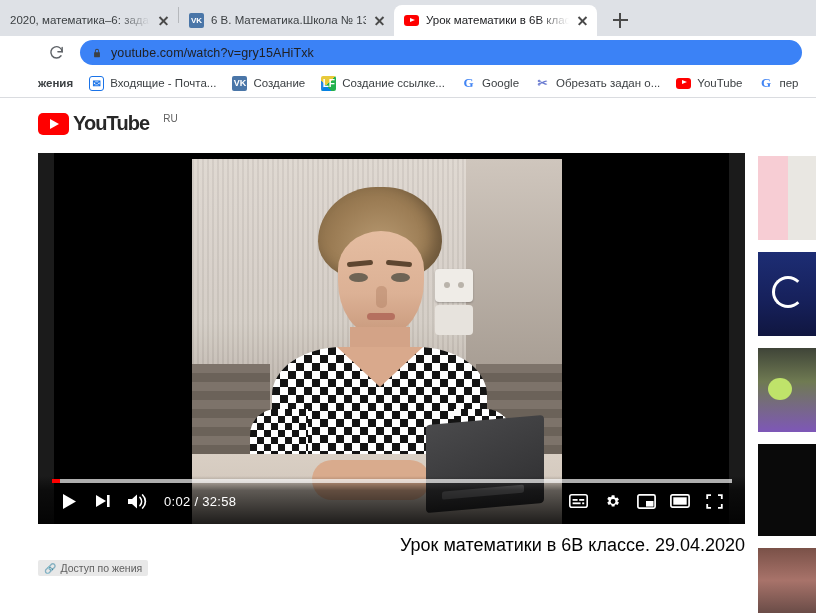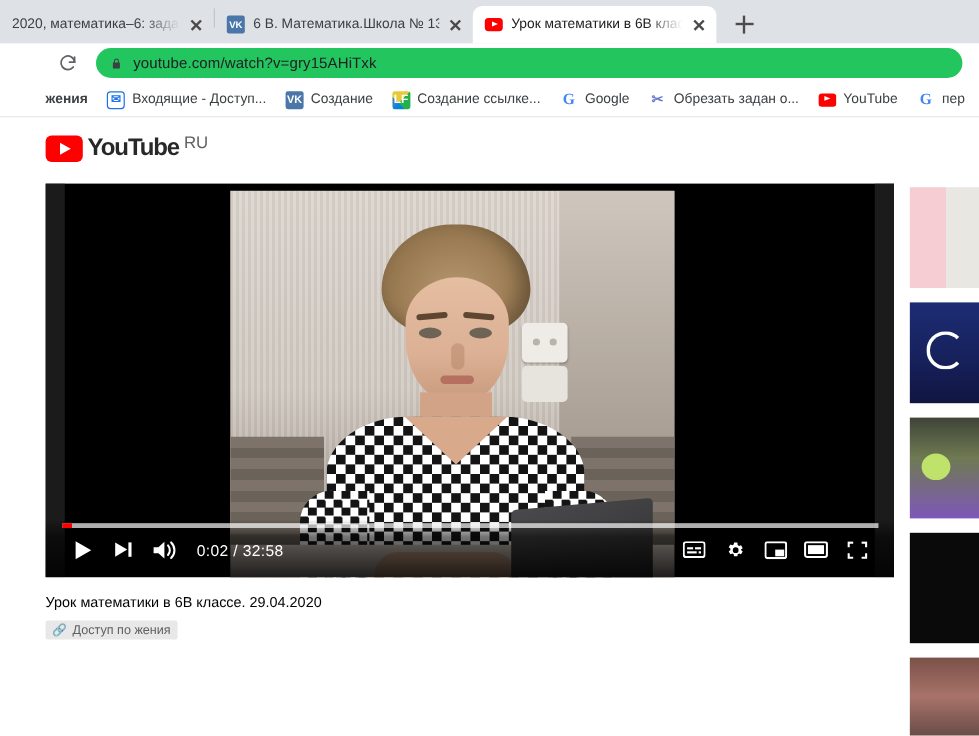--- a/index.html
+++ b/index.html
@@ -87,21 +87,21 @@
     display: flex; align-items: center; padding: 0 8px;
   }
   .reload-btn {
     width: 28px; height: 28px; flex: 0 0 28px;
     margin-left: 34px; margin-right: 10px;
     display: flex; align-items: center; justify-content: center;
     cursor: pointer;
   }
   .omnibox {
     flex: 1 1 auto; height: 25px;
-    background: #22c55e; border-radius: 13px;
+    background: #3b82f6; border-radius: 13px;
     display: flex; align-items: center;
     padding: 0 12px;
     margin-right: 6px;
   }
   .lock-icon { flex: 0 0 11px; margin-right: 8px; display:flex; align-items:center; }
   .omni-url { font-size: 12.5px; color: #202124; letter-spacing: 0.1px; white-space: nowrap; }
 
   
   .bookmarks {
     height: 29px; background: #ffffff;
@@ -155,35 +155,35 @@
   .yt-logo-box::after {
     content: ""; position: absolute; left: 12px; top: 6px;
     border-left: 9px solid #fff;
     border-top: 5px solid transparent; border-bottom: 5px solid transparent;
   }
   .yt-wordmark {
     font-size: 20px; font-weight: bold; color: #282828;
     letter-spacing: -0.9px; line-height: 21px;
     font-family: "Liberation Sans", sans-serif;
   }
-  .yt-cc { font-size: 14px; color: #606060; margin-left: 4px; line-height: 11px; }
+  .yt-cc { font-size: 10px; color: #606060; margin-left: 14px; line-height: 11px; }
   .yt-search {
     margin-left: 123px;
     width: 560px; height: 30px;
     border: 1px solid #ccc; background: #fff;
     display: flex; align-items: center;
     padding: 0 11px;
   }
   .yt-search-ph { font-size: 13.5px; color: #8c8c8c; }
 
   .yt-body { position: relative; height: 463px; background: #ffffff; padding-left: 38px; }
 
   
   .player {
-    width: 707px; height: 328px;
+    width: 707px; height: 371px;
     background: #000; position: relative; overflow: hidden;
     margin-top: 3px;
   }
   .video-pillar-left, .video-pillar-right {
     position: absolute; top: 0; bottom: 0; width: 16px; background: #1b1b1b;
   }
   .video-pillar-left { left: 0; }
   .video-pillar-right { right: 0; }
   .video-frame {
     position: absolute; left: 154px; top: 6px;
@@ -302,21 +302,21 @@
   .cbtn {
     width: 34px; height: 30px;
     display: flex; align-items: center; justify-content: center;
     cursor: pointer;
   }
   .time { color: #fff; font-size: 13px; margin-left: 10px; letter-spacing: .3px; white-space: nowrap; }
 
   
   .meta { margin-top: 10px; width: 707px; }
   .video-title {
-    font-size: 12px; color: #030303; font-weight: normal; line-height: 22px;
+    font-size: 18px; color: #030303; font-weight: normal; line-height: 22px; text-align: right;
   }
   .badge {
     display: inline-flex; align-items: center;
     background: #e8e8e8; color: #606060;
     font-size: 10.5px; padding: 2px 6px; margin-top: 4px; border-radius: 2px;
   }
   .badge-link-icon { margin-right: 4px; font-size: 10px; }
 
   
   .sidebar {
@@ -387,21 +387,21 @@
   </div>
 
   <div class="bookmarks">
 
     <div class="bm" style="padding-left:36px;font-weight:bold;">
       <span>жения</span>
     </div>
 
     <div class="bm">
       <span class="bm-ico ico-mail">✉</span>
-      <span>Входящие - Доступ...</span>
+      <span>Входящие - Почта...</span>
     </div>
 
     <div class="bm">
       <span class="bm-ico ico-vk">VK</span>
       <span>Создание</span>
     </div>
 
     <div class="bm">
       <span class="bm-ico ico-movie">
           <span>LF</span>

